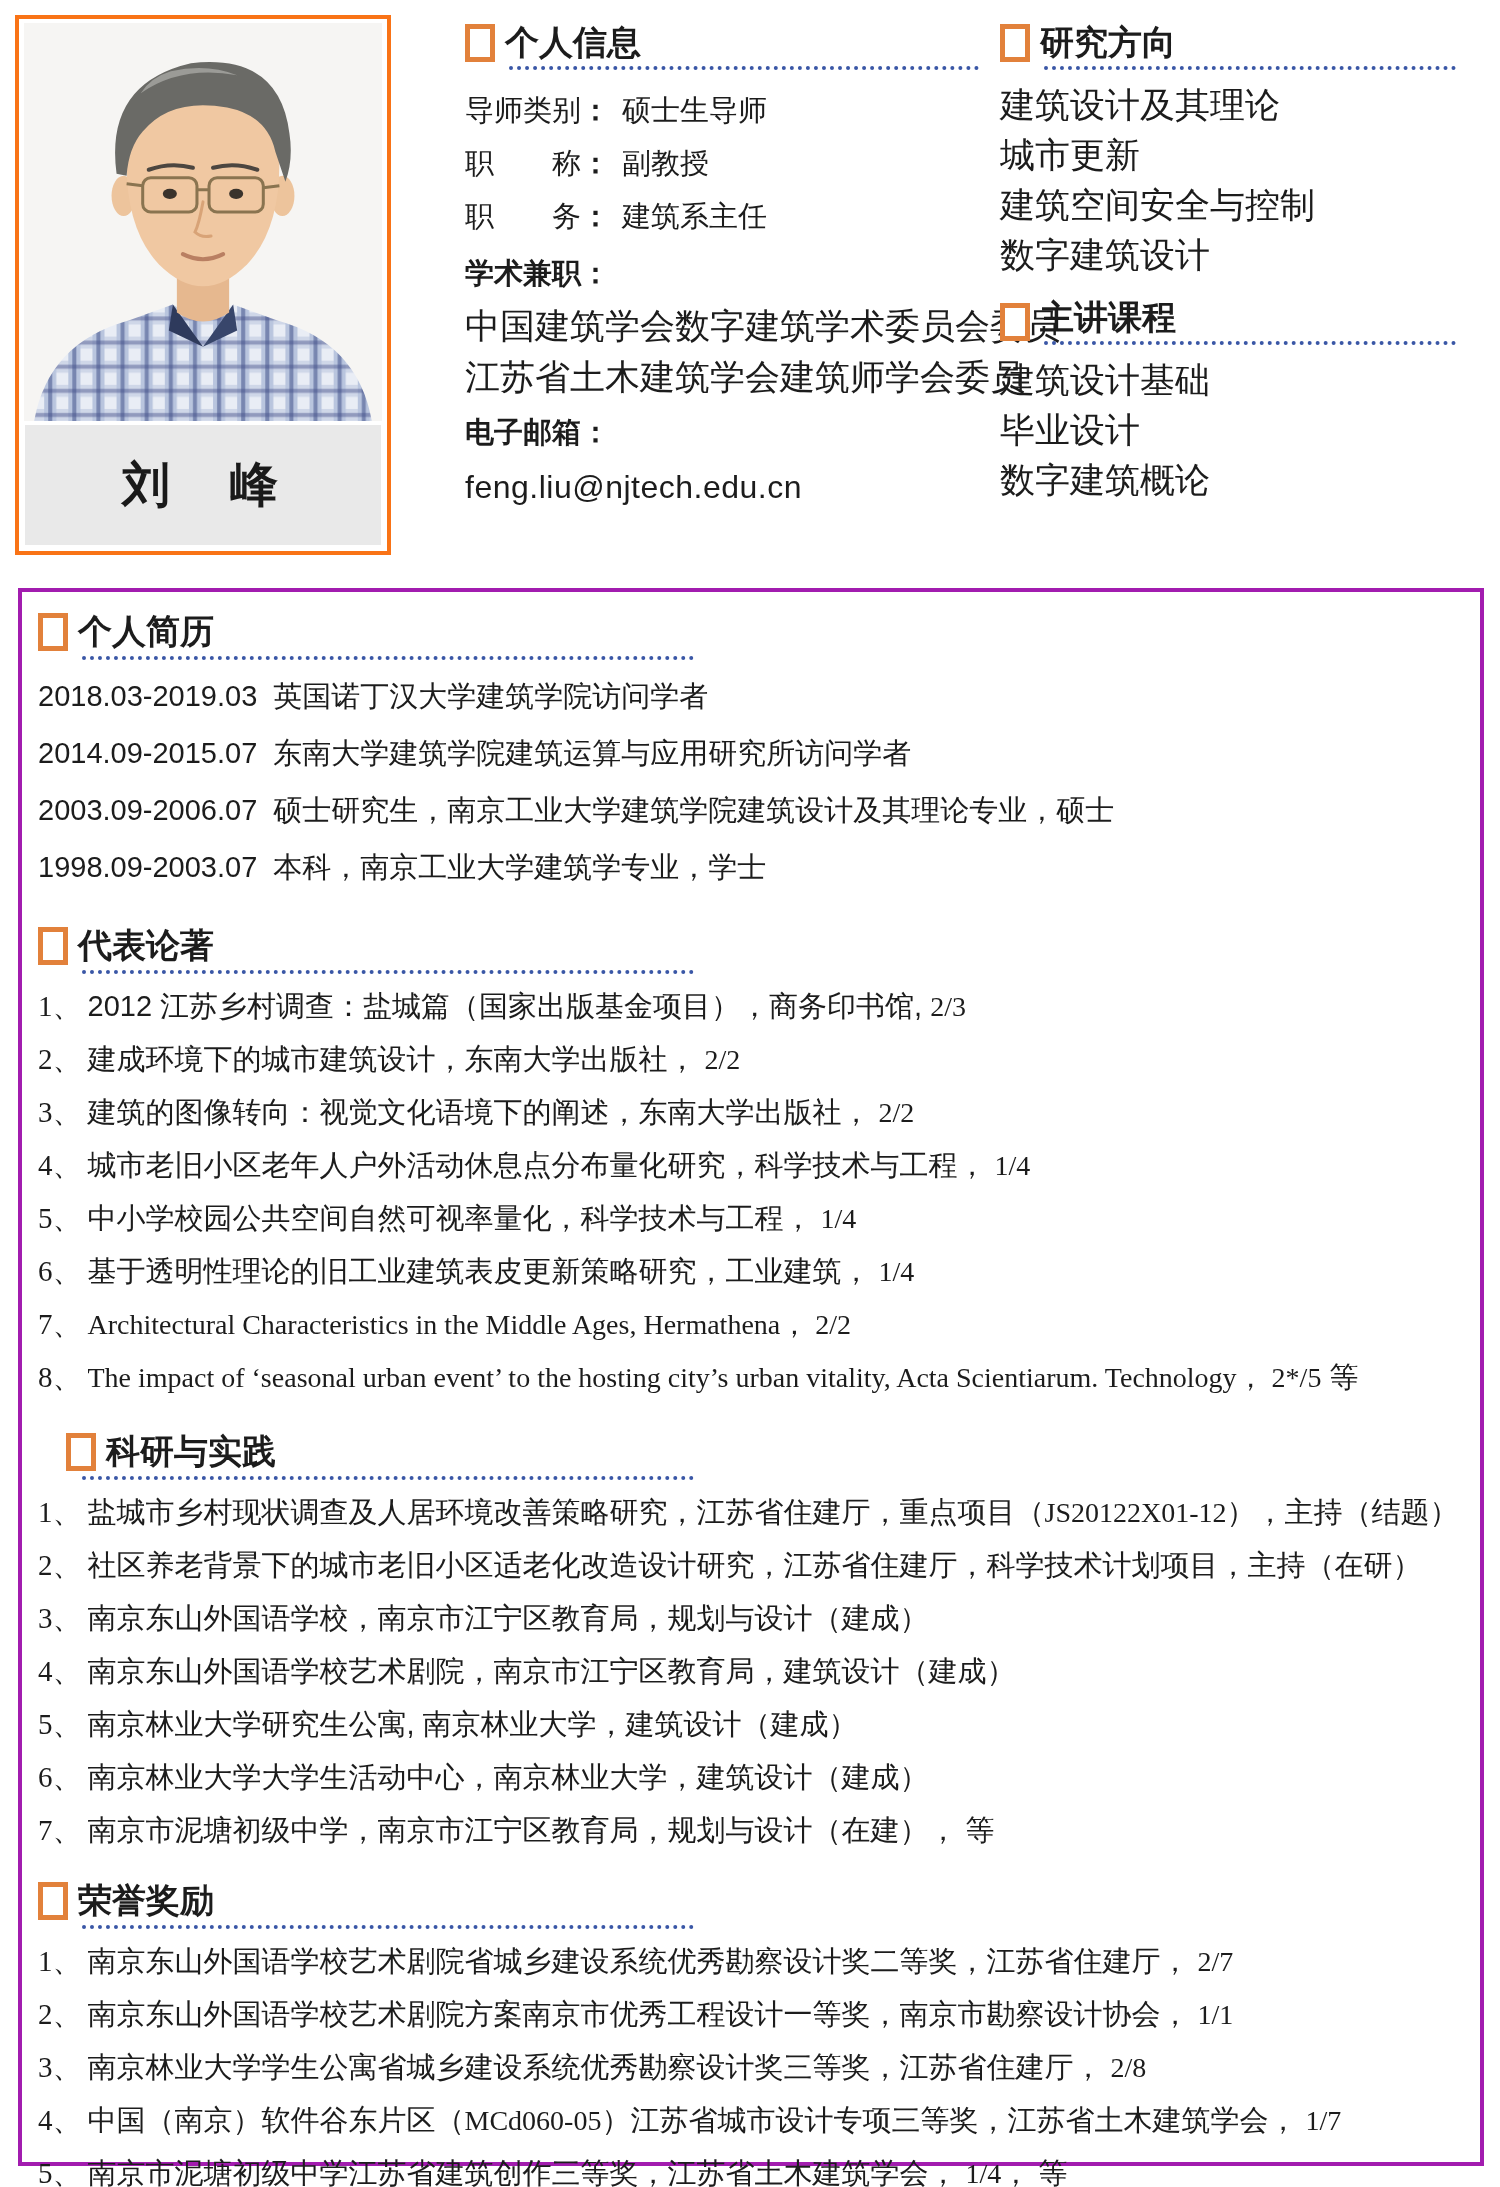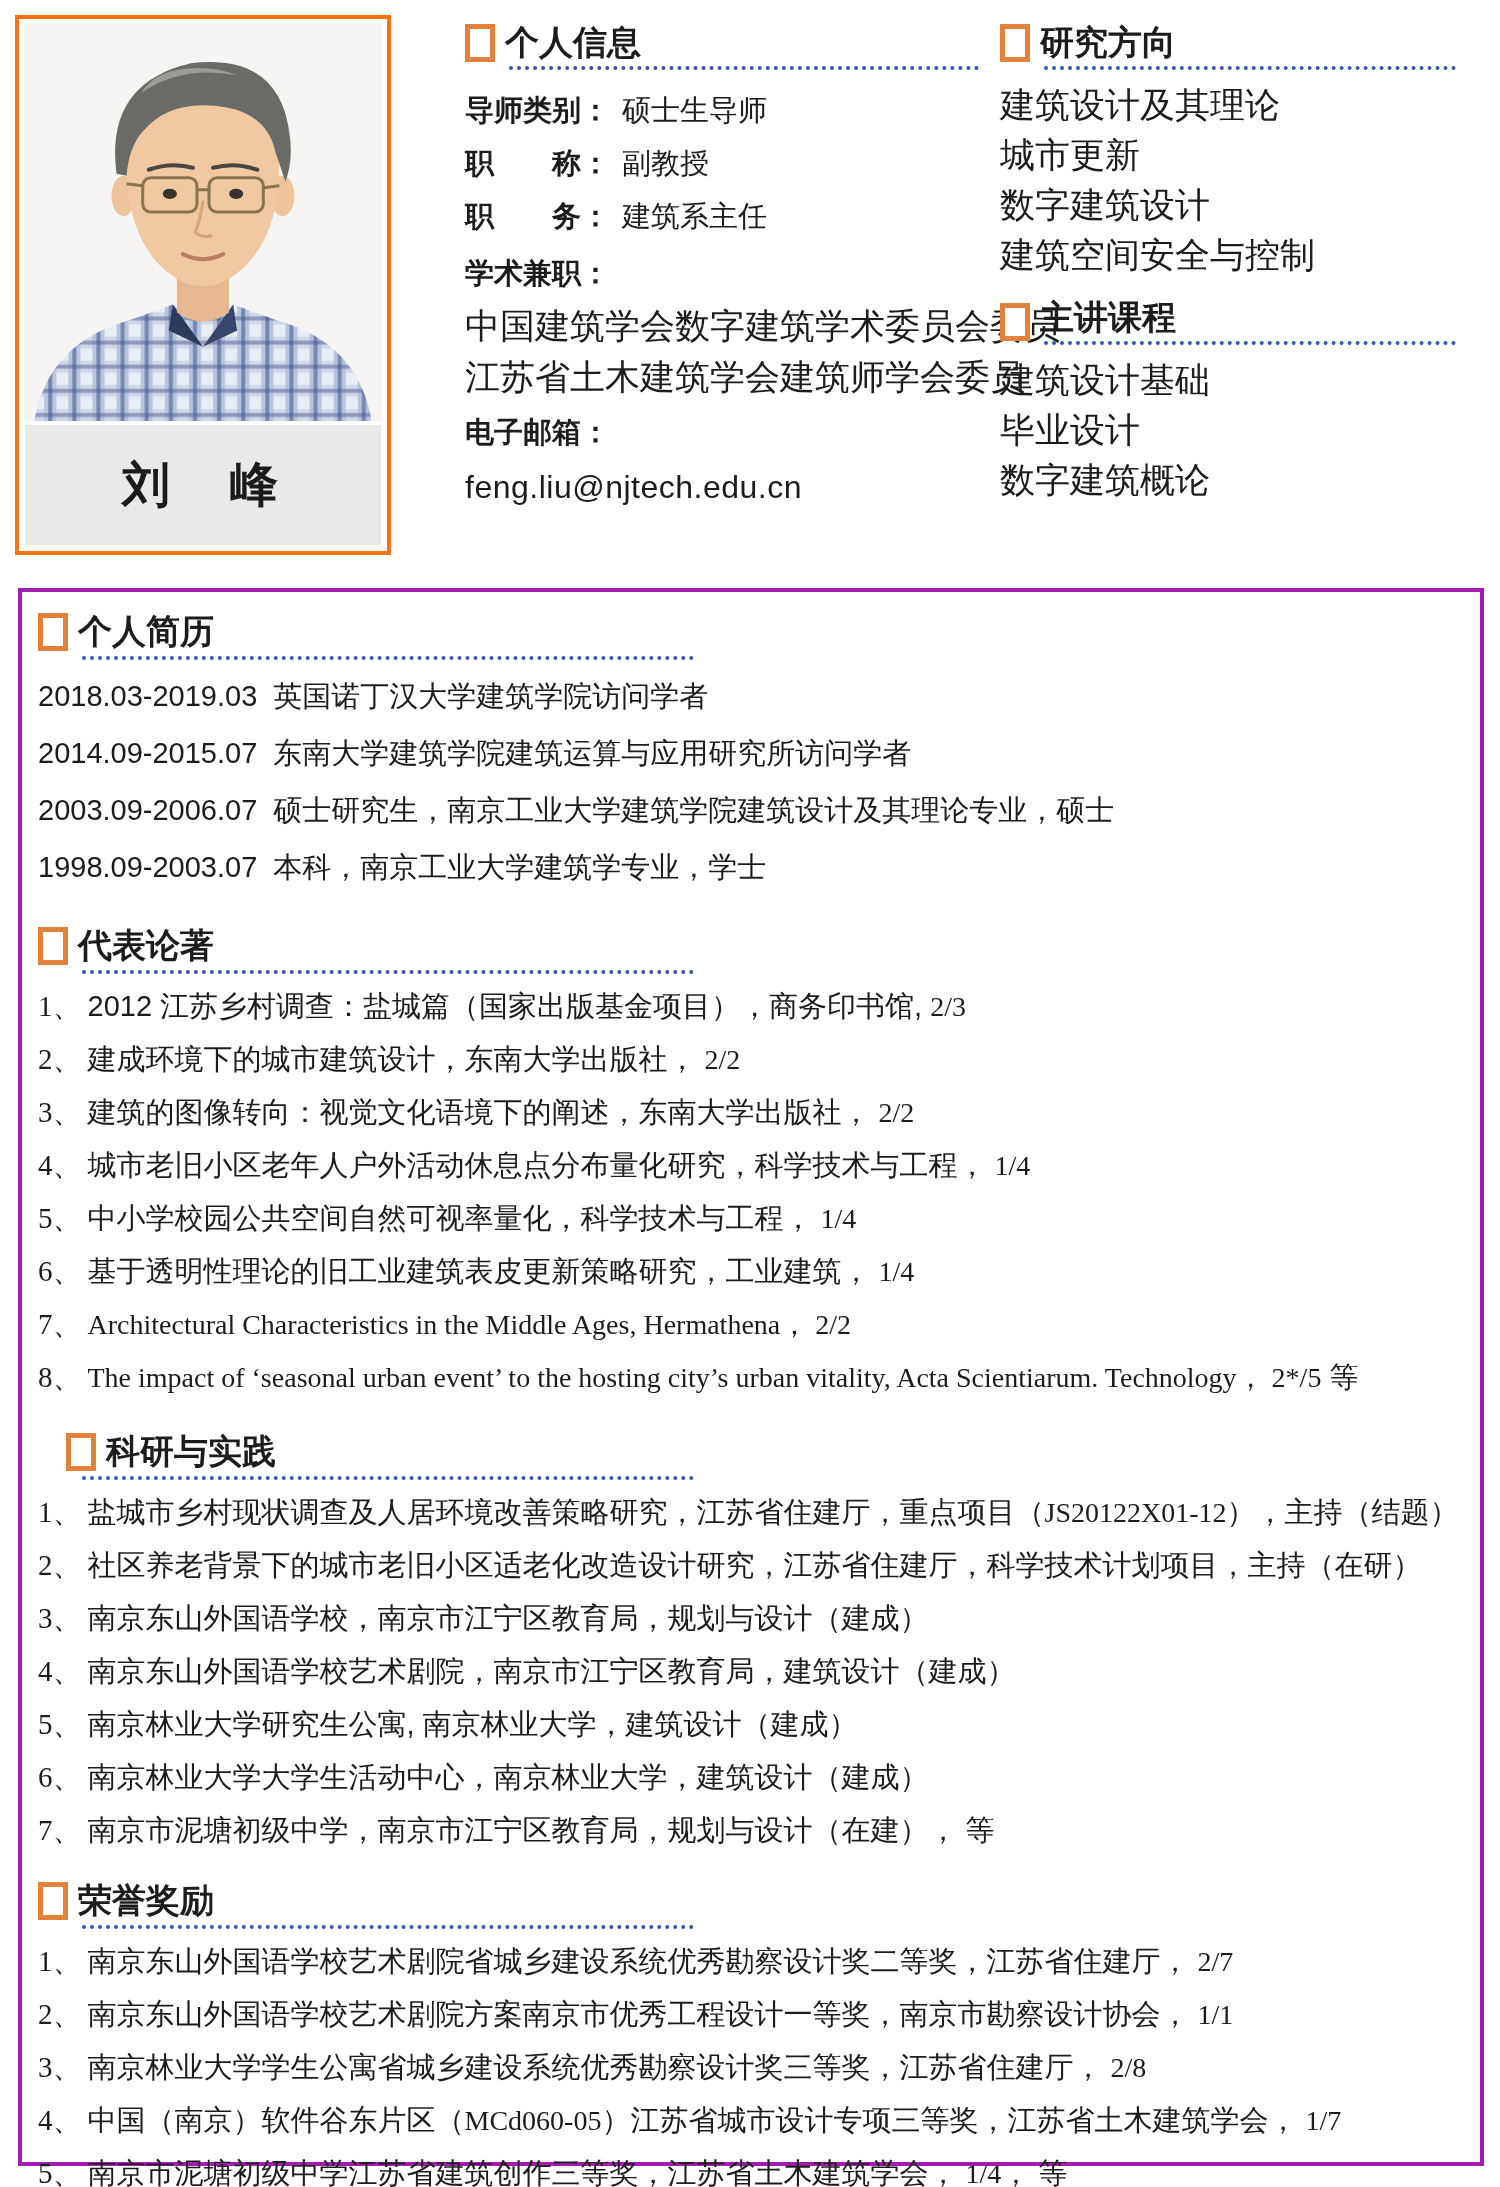--- a/index.html
+++ b/index.html
@@ -31,21 +31,21 @@
     margin-right:10px;flex:0 0 auto;background:#fff;
   }
   .sec-title{font-size:34px;font-weight:700;white-space:nowrap;position:relative;z-index:1;}
   .dots{position:absolute;left:44px;bottom:-4px;height:0;border-bottom:4px dotted #3a57a6;}
   .col-mid .dots{width:470px;}
   .col-right .dots{width:412px;}
   .main-box .dots{width:612px;}
 
   .info-rows{margin-top:18px;}
   .info-row{font-size:29px;line-height:53px;white-space:nowrap;}
-  .info-label{font-weight:700;margin-top:40px;}
+  .info-label{font-weight:400;margin-top:40px;}
   .info-colon{font-weight:700;}
   .info-value{margin-left:12px;}
   .block-label{font-size:29px;font-weight:700;line-height:53px;margin-top:4px;}
   .plain-item{font-size:35px;line-height:51px;white-space:nowrap;}
   .email-text{font-size:32px;line-height:56px;letter-spacing:0.5px;}
 
   .col-right .plain-item{line-height:50px;}
   .col-right .items{margin-top:14px;}
   .col-right .sec-header + .items{margin-top:14px;}
   .gap-courses{margin-top:15px;align-items:flex-end;}
@@ -142,22 +142,22 @@
 
 <div class="col-right">
   <div class="sec-header">
     <span class="sq"></span>
     <span class="sec-title">研究方向</span>
     <span class="dots"></span>
   </div>
   <div class="items">
       <div class="plain-item">建筑设计及其理论</div>
       <div class="plain-item">城市更新</div>
+      <div class="plain-item">建筑空间安全与控制</div>
       <div class="plain-item">数字建筑设计</div>
-      <div class="plain-item">建筑空间安全与控制</div>
     </div>
 
   <div class="sec-header gap-courses">
     <span class="sq"></span>
     <span class="sec-title">主讲课程</span>
     <span class="dots"></span>
   </div>
   <div class="items">
       <div class="plain-item">建筑设计基础</div>
       <div class="plain-item">毕业设计</div>

